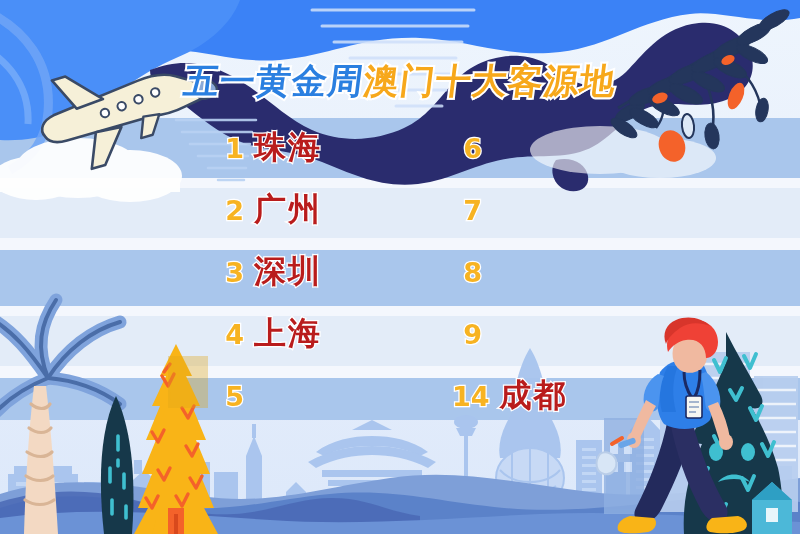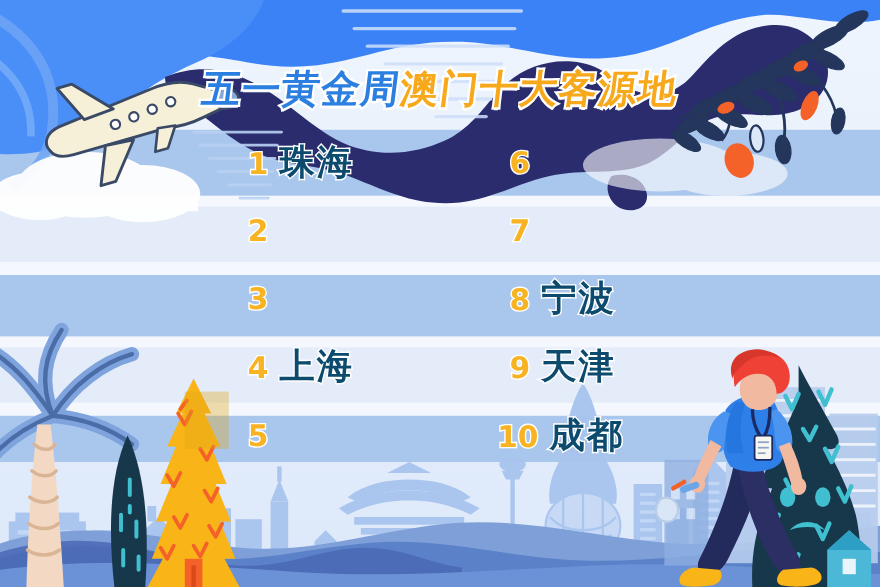--- a/index.html
+++ b/index.html
@@ -58,21 +58,21 @@
   }
   .cell.left{left:214px;}
   .cell.right{left:452px;}
   .num{
     display:inline-block;min-width:30px;text-align:right;
     font-size:27px;font-weight:bold;color:#f7b322;
     -webkit-text-stroke:2.5px #ffffff;paint-order:stroke fill;
     font-family:"DejaVu Sans","Liberation Sans",sans-serif;
   }
   .city{
-    margin-left:10px;font-size:32px;font-weight:bold;color:#0c4a6e;
+    margin-left:10px;font-size:32px;font-weight:bold;color:#b91c1c;
     -webkit-text-stroke:2.5px #ffffff;paint-order:stroke fill;
     letter-spacing:2px;
     font-family:"DejaVu Sans","Liberation Sans",sans-serif;
   }
 </style>
 </head>
 <body>
 
 <div class="stage">
 
@@ -510,52 +510,52 @@
         <span class="city">珠海</span>
       </div>
       <div class="cell right">
         <span class="num">6</span>
       </div>
     </div>
 
     <div class="row" style="top:62px;">
       <div class="cell left">
         <span class="num">2</span>
+        <span class="city">广州</span>
       </div>
       <div class="cell right">
         <span class="num">7</span>
       </div>
     </div>
 
     <div class="row" style="top:124px;">
       <div class="cell left">
         <span class="num">3</span>
+        <span class="city">深圳</span>
       </div>
       <div class="cell right">
         <span class="num">8</span>
-        <span class="city">宁波</span>
       </div>
     </div>
 
     <div class="row" style="top:186px;">
       <div class="cell left">
         <span class="num">4</span>
         <span class="city">上海</span>
       </div>
       <div class="cell right">
         <span class="num">9</span>
-        <span class="city">天津</span>
       </div>
     </div>
 
     <div class="row" style="top:248px;">
       <div class="cell left">
         <span class="num">5</span>
       </div>
       <div class="cell right">
-        <span class="num">10</span>
+        <span class="num">14</span>
         <span class="city">成都</span>
       </div>
     </div>
 
   </div>
 
 </div>
 
 </body></html>

